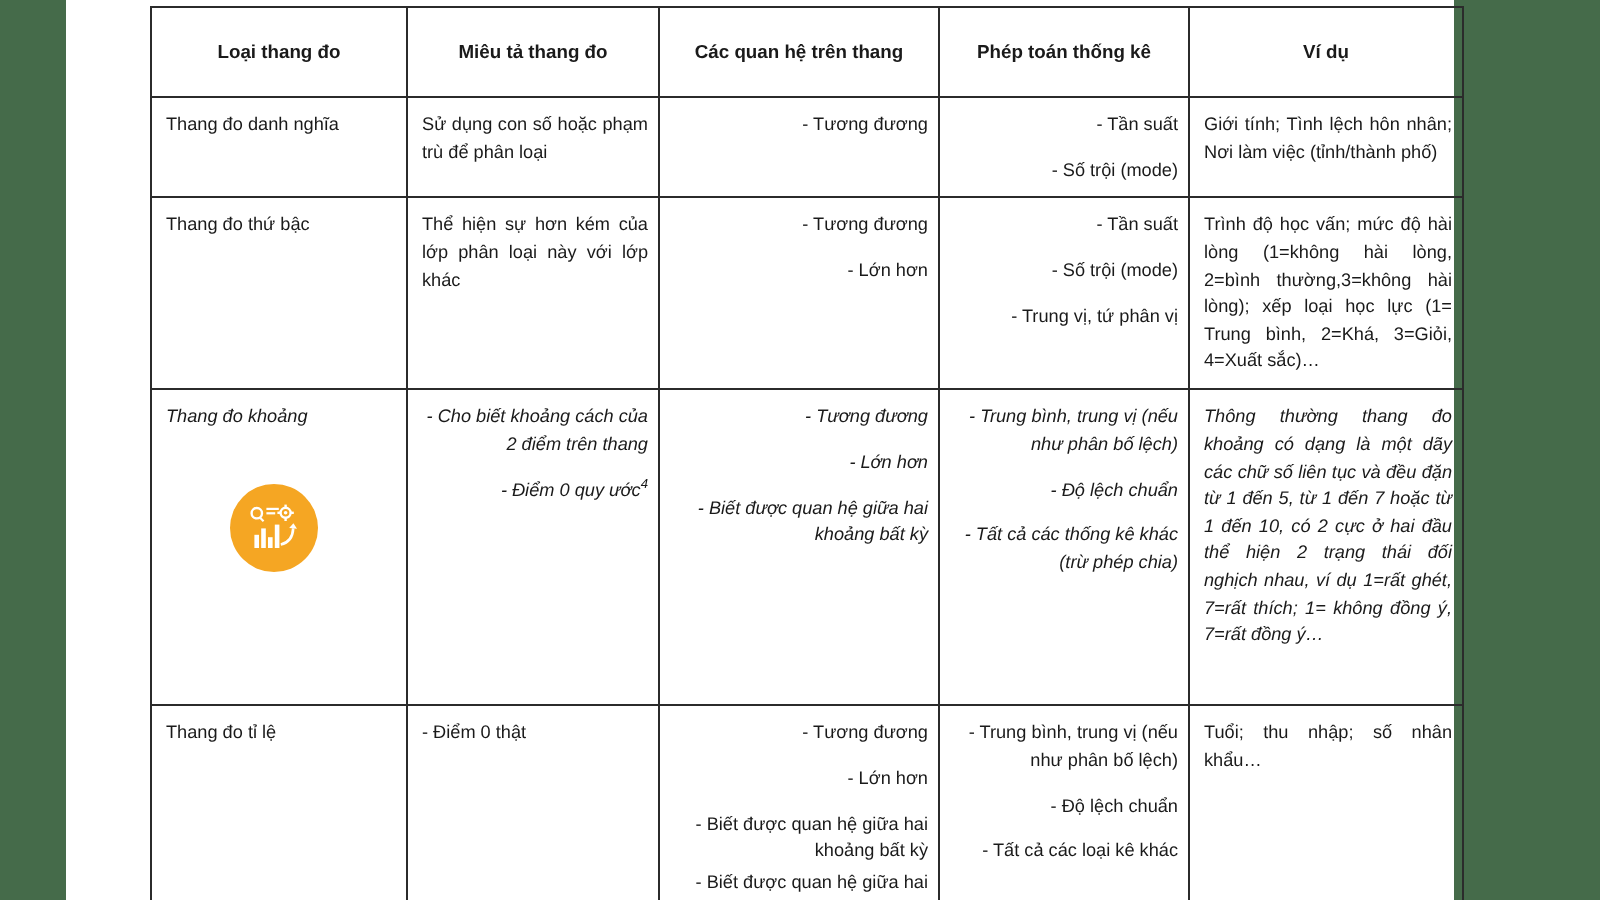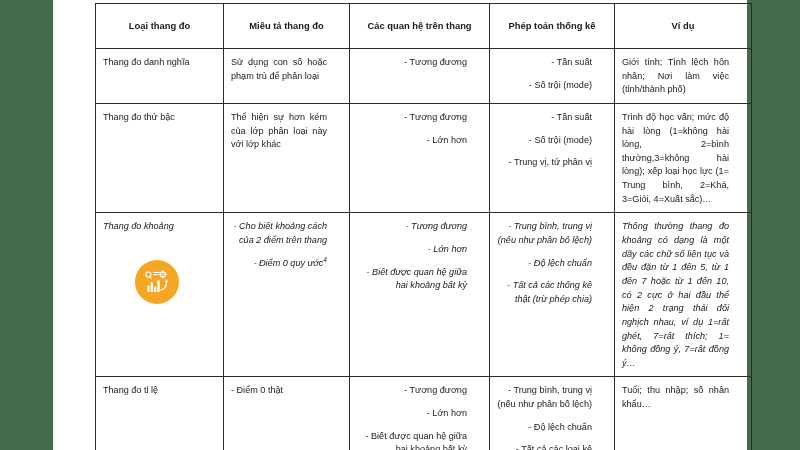--- a/index.html
+++ b/index.html
@@ -27,41 +27,40 @@
   }
   .side-band.left  { left: 0;  width: 33px; }
   .side-band.right { left: 727px; width: 73px; }
   .page {
     position: absolute;
     left: 33px;
     top: 0;
     width: 694px;
     height: 450px;
     background: #ffffff;
-    margin-left: 20px;
   }
   .table-wrap {
     position: absolute;
     left: 42px;
     top: 3px;
     width: 656px;
     height: 444px;
   }
   table.scale-table {
     border-collapse: collapse;
     table-layout: fixed;
     width: 656px;
     height: 444px;
     color: #1a1a1a;
   }
   table.scale-table td,
   table.scale-table th {
     border: 1px solid #2b2b2b;
     vertical-align: top;
-    padding: 7px 22px 6px 7px;
+    padding: 7px 5px 6px 7px;
     font-size: 9.1px;
     line-height: 1.5;
   }
   table.scale-table th {
     text-align: center;
     vertical-align: middle;
     font-weight: bold;
     font-size: 9.4px;
     padding: 8px 4px;
     height: 28px;
@@ -221,21 +220,21 @@
               </p>
             </td>
             <td class="lines">
               <p>- Tương đương</p>
               <p>- Lớn hơn</p>
               <p>- Biết được quan hệ giữa hai khoảng bất kỳ</p>
             </td>
             <td class="lines">
               <p class="justify">- Trung bình, trung vị (nếu như phân bố lệch)</p>
               <p>- Độ lệch chuẩn</p>
-              <p class="justify">- Tất cả các thống kê thật (trừ phép chia)</p>
+              <p class="justify">- Tất cả các thống kê khác (trừ phép chia)</p>
             </td>
             <td>
               <p class="para">Thông thường thang đo khoảng có dạng là một dãy các chữ số liên tục và đều đặn từ 1 đến 5, từ 1 đến 7 hoặc từ 1 đến 10, có 2 cực ở hai đầu thể hiện 2 trạng thái đối nghịch nhau, ví dụ 1=rất ghét, 7=rất thích; 1= không đồng ý, 7=rất đồng ý…</p>
             </td>
           </tr>
 
           <tr class="row-ratio">
             <td class="cell-type">
               <span class="type-label">Thang đo tỉ lệ</span>
             </td>

